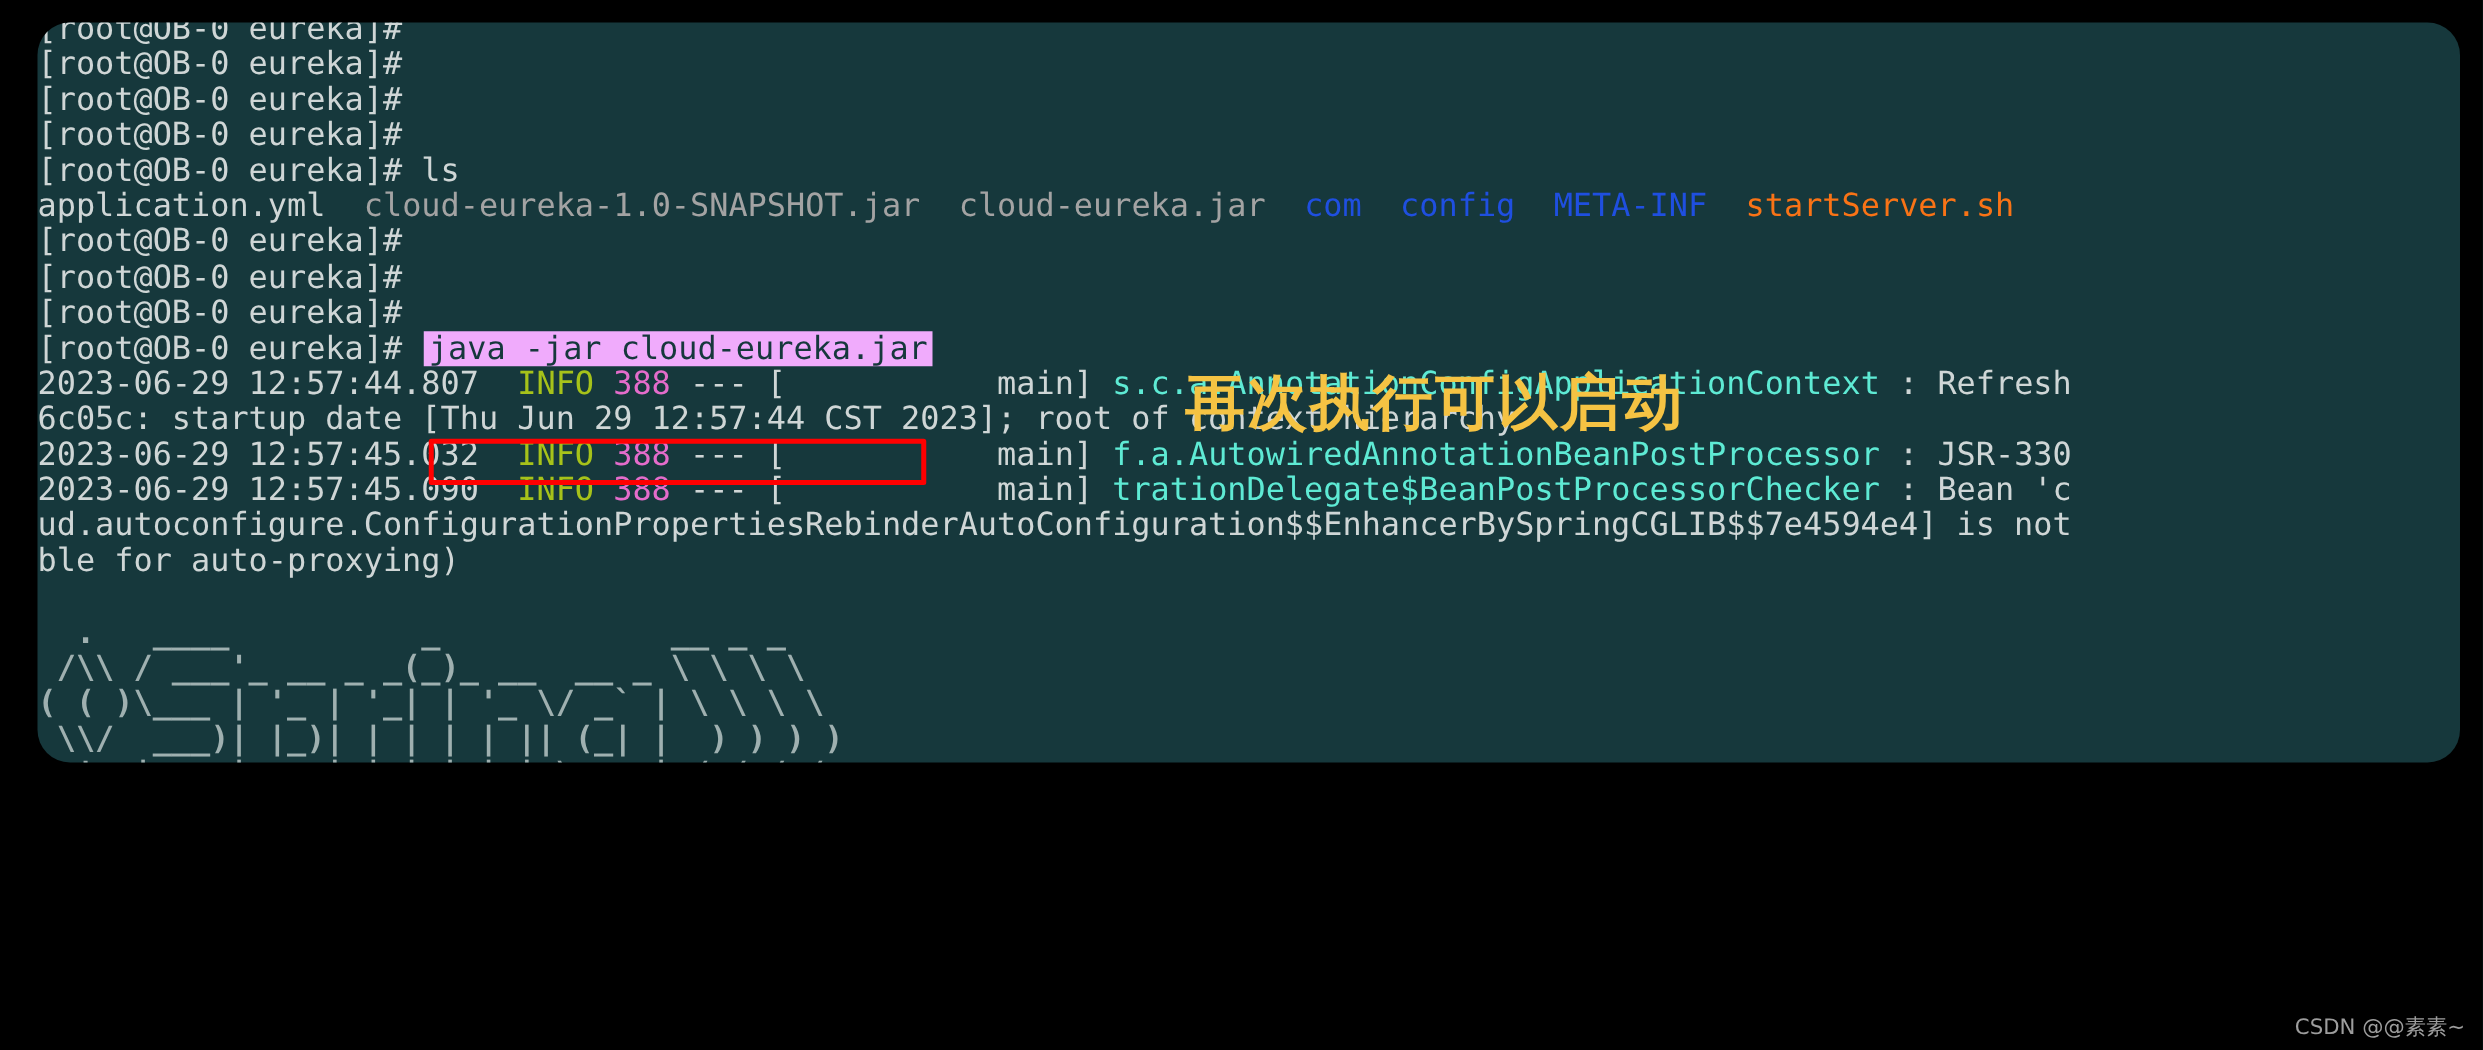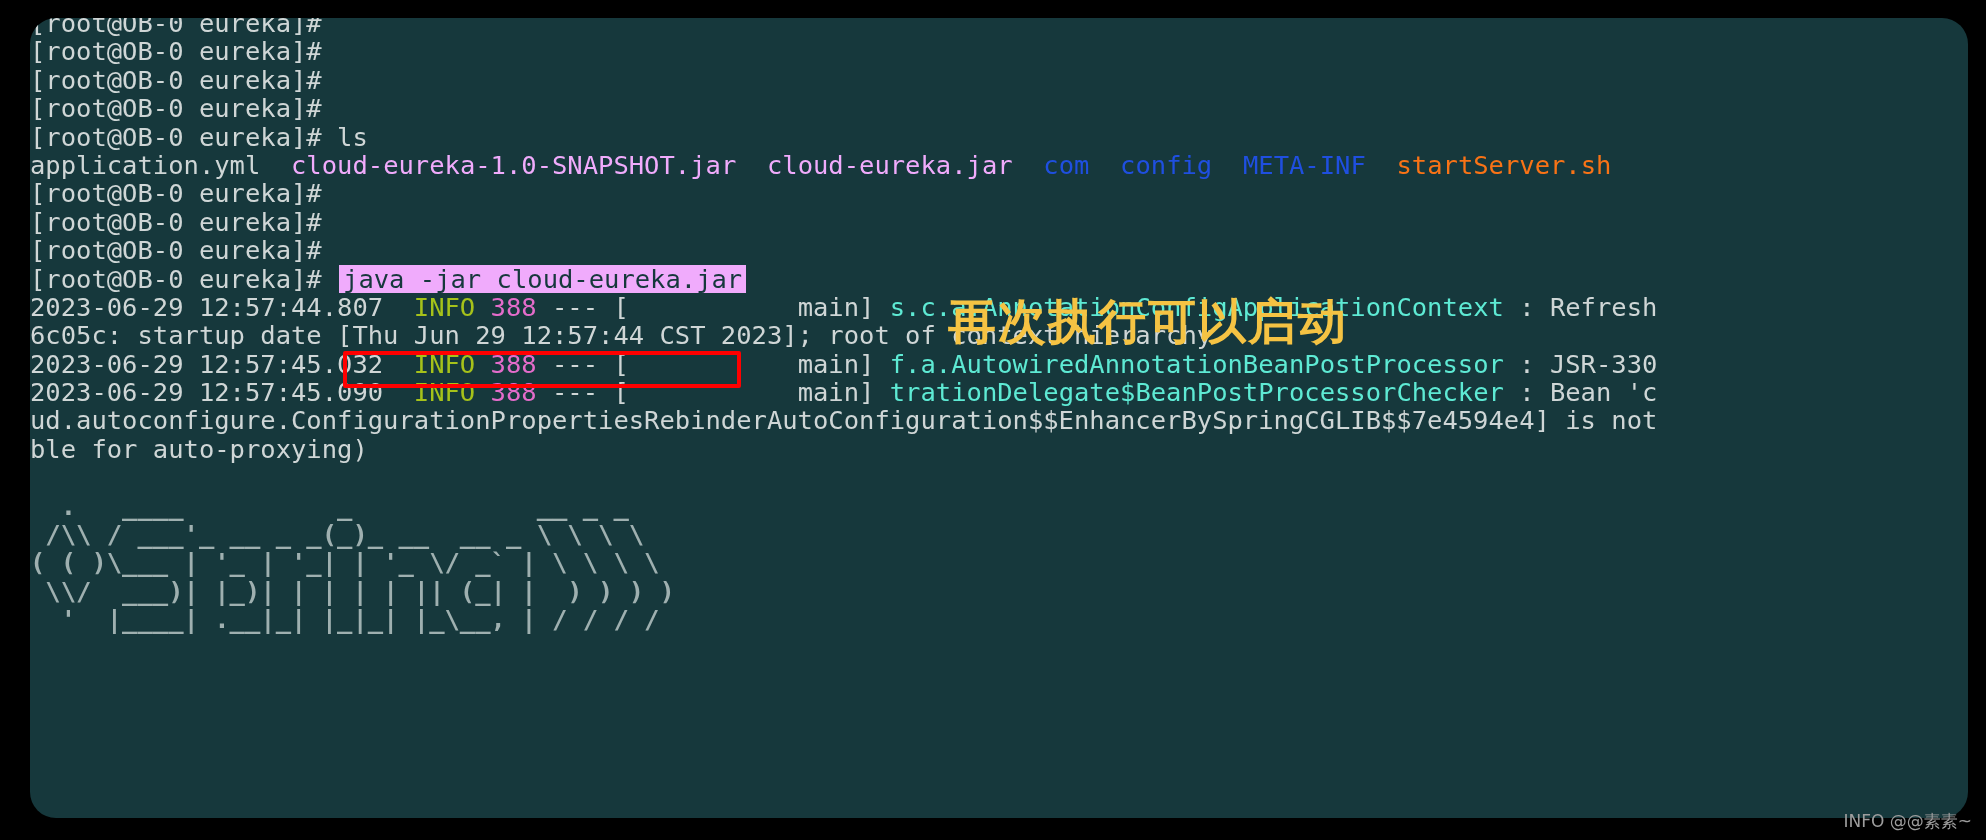--- a/index.html
+++ b/index.html
@@ -19,21 +19,21 @@
     height: 840px;
     background: #000000;
   }
 
   
   #terminal {
     position: absolute;
     left: 30px;
     top: 18px;
     width: 1938px;
-    height: 800px;
+    height: 592px;
     background: #16383c;
     border-radius: 26px;
     overflow: hidden;
   }
 
   #term-body {
     position: absolute;
     left: 0;
     top: 0;
     width: 100%;
@@ -53,21 +53,21 @@
     white-space: pre;
     overflow: visible;
   }
 
   
   #term-body .line:first-child { margin-top: -9px; }
 
   
   .c-default  { color: #cfd6d6; }
   .c-dir      { color: #1f4fe0; text-align: right; }
-  .c-archive  { color: #f0abfc; }
+  .c-archive  { color: #a3a3a3; }
   .c-exec     { color: #f97316; }
   .c-info     { color: #a6c21a; }
   .c-pid      { color: #e46ccb; text-align: right; }
   .c-logger   { color: #5eead4; }
 
   
   #cmd-highlight {
     position: relative;
     display: inline-block;
     background: #f0abfc;
@@ -125,15 +125,15 @@
 <div id="screen">
 
   <div id="terminal">
     <div id="term-body"><div class="line"><span class="c-default">[root@OB-0 eureka]#</span></div><div class="line"><span class="c-default">[root@OB-0 eureka]#</span></div><div class="line"><span class="c-default">[root@OB-0 eureka]#</span></div><div class="line"><span class="c-default">[root@OB-0 eureka]#</span></div><div class="line"><span class="c-default">[root@OB-0 eureka]# ls</span></div><div class="line"><span class="c-default">application.yml</span><span class="c-default">  </span><span class="c-archive">cloud-eureka-1.0-SNAPSHOT.jar</span><span class="c-default">  </span><span class="c-archive">cloud-eureka.jar</span><span class="c-default">  </span><span class="c-dir">com</span><span class="c-default">  </span><span class="c-dir">config</span><span class="c-default">  </span><span class="c-dir">META-INF</span><span class="c-default">  </span><span class="c-exec">startServer.sh</span></div><div class="line"><span class="c-default">[root@OB-0 eureka]#</span></div><div class="line"><span class="c-default">[root@OB-0 eureka]#</span></div><div class="line"><span class="c-default">[root@OB-0 eureka]#</span></div><div class="line"><span class="c-default">[root@OB-0 eureka]# </span><span id="cmd-highlight">java -jar cloud-eureka.jar</span></div><div class="line"><span class="c-default">2023-06-29 12:57:44.807  </span><span class="c-info">INFO</span><span class="c-default"> </span><span class="c-pid">388</span><span class="c-default"> --- </span><span class="c-default">[           main] </span><span class="c-logger">s.c.a.AnnotationConfigApplicationContext</span><span class="c-default"> : Refresh</span></div><div class="line"><span class="c-default">6c05c: startup date [Thu Jun 29 12:57:44 CST 2023]; root of context hierarchy</span></div><div class="line"><span class="c-default">2023-06-29 12:57:45.032  </span><span class="c-info">INFO</span><span class="c-default"> </span><span class="c-pid">388</span><span class="c-default"> --- </span><span class="c-default">[           main] </span><span class="c-logger">f.a.AutowiredAnnotationBeanPostProcessor</span><span class="c-default"> : JSR-330</span></div><div class="line"><span class="c-default">2023-06-29 12:57:45.090  </span><span class="c-info">INFO</span><span class="c-default"> </span><span class="c-pid">388</span><span class="c-default"> --- </span><span class="c-default">[           main] </span><span class="c-logger">trationDelegate$BeanPostProcessorChecker</span><span class="c-default"> : Bean 'c</span></div><div class="line"><span class="c-default">ud.autoconfigure.ConfigurationPropertiesRebinderAutoConfiguration$$EnhancerBySpringCGLIB$$7e4594e4] is not</span></div><div class="line"><span class="c-default">ble for auto-proxying)</span></div><div class="line">&nbsp;</div><div class="banner-line">  .   ____          _            __ _ _</div><div class="banner-line"> /\\ / ___'_ __ _ _(_)_ __  __ _ \ \ \ \</div><div class="banner-line">( ( )\___ | '_ | '_| | '_ \/ _` | \ \ \ \</div><div class="banner-line"> \\/  ___)| |_)| | | | | || (_| |  ) ) ) )</div><div class="banner-line">  '  |____| .__|_| |_|_| |_\__, | / / / /</div></div>
 
     <div id="red-box"></div>
   </div>
 
   <div id="annotation">再次执行可以启动</div>
 
-  <div id="watermark">INFO @@素素~</div>
+  <div id="watermark">CSDN @@素素~</div>
 
 </div>
 
 </body></html>

